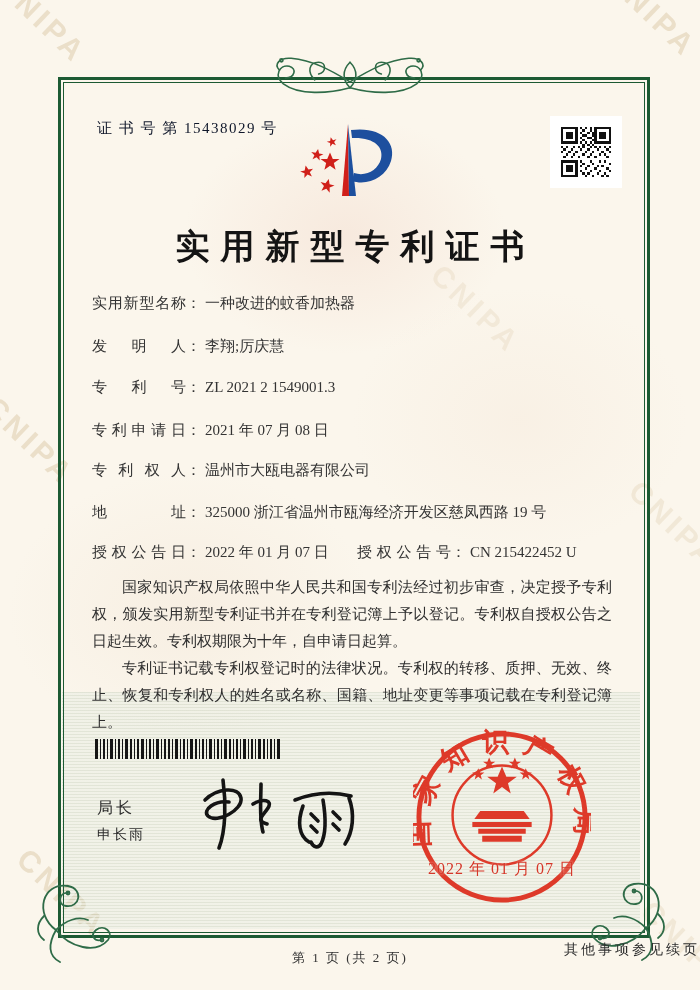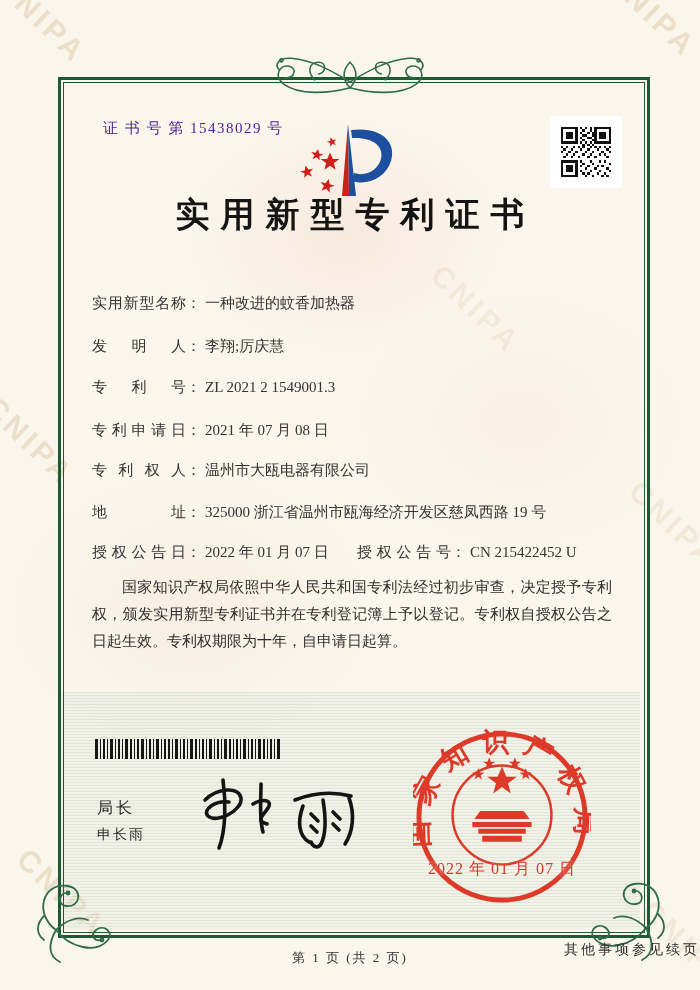--- a/index.html
+++ b/index.html
@@ -11,25 +11,25 @@
           radial-gradient(260px 200px at 190px 610px, rgba(233,212,190,.22), transparent 70%),
           radial-gradient(240px 190px at 520px 420px, rgba(238,216,196,.18), transparent 70%);}
   .wm{position:absolute;font-family:"Liberation Sans","DejaVu Sans",sans-serif;font-weight:700;
       font-size:30px;letter-spacing:4px;color:rgba(213,191,152,.42);transform:rotate(44deg);
       white-space:nowrap;z-index:0;}
   .band{position:absolute;left:62px;top:692px;width:578px;height:237px;z-index:0;
       background:repeating-linear-gradient(180deg, rgba(126,160,131,.20) 0 1px, rgba(233,238,228,.55) 1px 3px);}
   .frame{position:absolute;left:58px;top:77px;width:586px;height:855px;border:3px solid #1c5a33;z-index:1;}
   .frame-inner{position:absolute;inset:2px;border:1px solid #1c5a33;}
   .orn{position:absolute;z-index:2;}
-  .certno{position:absolute;left:103px;top:119px;font-size:15px;letter-spacing:1.5px;color:#4c1d95;z-index:2;}
+  .certno{position:absolute;left:97px;top:119px;font-size:15px;letter-spacing:1.5px;color:#0f172a;z-index:2;}
   .logo{position:absolute;left:295px;top:113px;width:110px;height:92px;z-index:2;}
   .qrpatch{position:absolute;left:550px;top:116px;width:72px;height:72px;background:#fff;z-index:2;}
   .qr{position:absolute;left:11px;top:11px;width:50px;height:50px;}
-  .title{position:absolute;left:0;right:0;top:192px;text-align:center;font-size:34px;font-weight:700;
+  .title{position:absolute;left:0;right:0;top:224px;text-align:center;font-size:34px;font-weight:700;
       letter-spacing:11px;text-indent:11px;color:#141414;z-index:2;}
   .fieldrow{position:absolute;left:92px;font-size:15px;color:#333;white-space:nowrap;z-index:2;}
   .flabel{display:inline-block;width:94px;text-align:justify;text-align-last:justify;}
   .fsep{margin-right:4px;}
   .paras{position:absolute;left:92px;top:574px;width:520px;font-size:15px;line-height:27px;
       text-align:justify;z-index:2;color:#2e2e2e;}
   .paras p{margin:0;text-indent:2em;}
   .barcode{position:absolute;left:95px;top:739px;width:187px;height:20px;z-index:2;}
   .dtitle{position:absolute;left:97px;top:798px;font-size:16px;letter-spacing:3px;z-index:2;}
   .dname{position:absolute;left:97px;top:826px;font-size:14px;letter-spacing:2px;z-index:2;}
@@ -147,20 +147,21 @@
   </div>
   <div class="fieldrow" style="top:543px">
     <span class="flabel">授权公告日</span><span class="fsep">：</span><span>2022 年 01 月 07 日</span>
   </div>
   <div class="fieldrow" style="top:543px;left:357px">
     <span class="flabel">授权公告号</span><span class="fsep">：</span><span>CN 215422452 U</span>
   </div>
 
   <div class="paras">
     <p>国家知识产权局依照中华人民共和国专利法经过初步审查，决定授予专利权，颁发实用新型专利证书并在专利登记簿上予以登记。专利权自授权公告之日起生效。专利权期限为十年，自申请日起算。</p>
+    <p>专利证书记载专利权登记时的法律状况。专利权的转移、质押、无效、终止、恢复和专利权人的姓名或名称、国籍、地址变更等事项记载在专利登记簿上。</p>
   </div>
 
   <svg class="barcode" viewBox="0 0 187 20" preserveAspectRatio="none">
     <path fill="#151515" d="M0,0h3v20h-3z M5,0h1v20h-1z M8,0h2v20h-2z M12,0h1v20h-1z M15,0h3v20h-3z M20,0h1v20h-1z M23,0h2v20h-2z M27,0h1v20h-1z M30,0h3v20h-3z M35,0h2v20h-2z M39,0h1v20h-1z M42,0h2v20h-2z M46,0h3v20h-3z M51,0h1v20h-1z M54,0h2v20h-2z M58,0h1v20h-1z M61,0h3v20h-3z M66,0h1v20h-1z M69,0h2v20h-2z M73,0h2v20h-2z M77,0h1v20h-1z M80,0h3v20h-3z M85,0h1v20h-1z M88,0h2v20h-2z M92,0h1v20h-1z M95,0h3v20h-3z M100,0h2v20h-2z M104,0h1v20h-1z M107,0h2v20h-2z M111,0h1v20h-1z M114,0h3v20h-3z M119,0h1v20h-1z M122,0h2v20h-2z M126,0h1v20h-1z M129,0h3v20h-3z M134,0h2v20h-2z M138,0h1v20h-1z M141,0h2v20h-2z M145,0h1v20h-1z M148,0h3v20h-3z M153,0h1v20h-1z M156,0h2v20h-2z M160,0h1v20h-1z M163,0h3v20h-3z M168,0h2v20h-2z M172,0h1v20h-1z M175,0h2v20h-2z M179,0h1v20h-1z M182,0h3v20h-3z"></path>
   </svg>
 
   <div class="dtitle">局长</div>
   <div class="dname">申长雨</div>
   <svg class="sig" viewBox="0 0 200 80">
     <g fill="none" stroke="#141414" stroke-width="3.6" stroke-linecap="round" stroke-linejoin="round">

